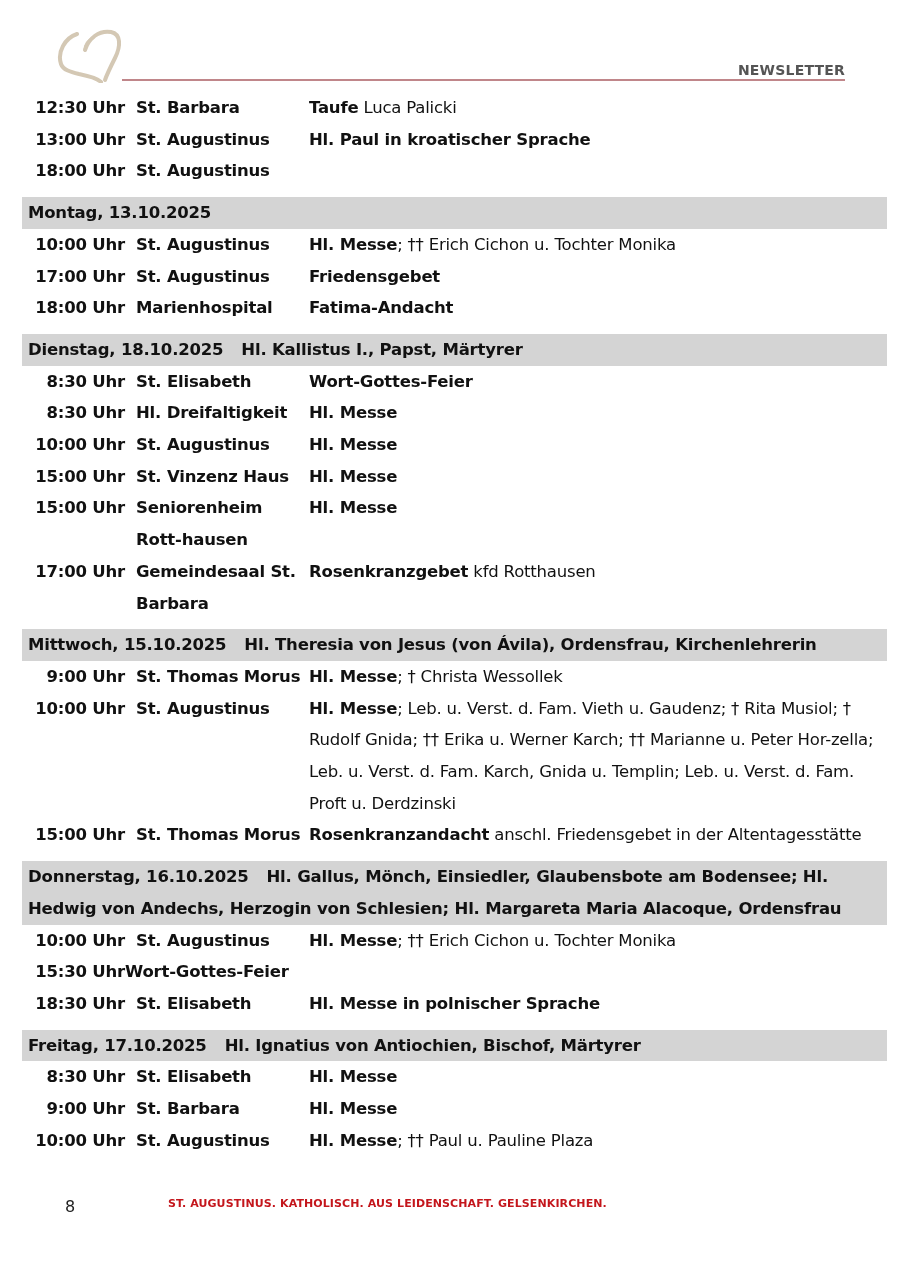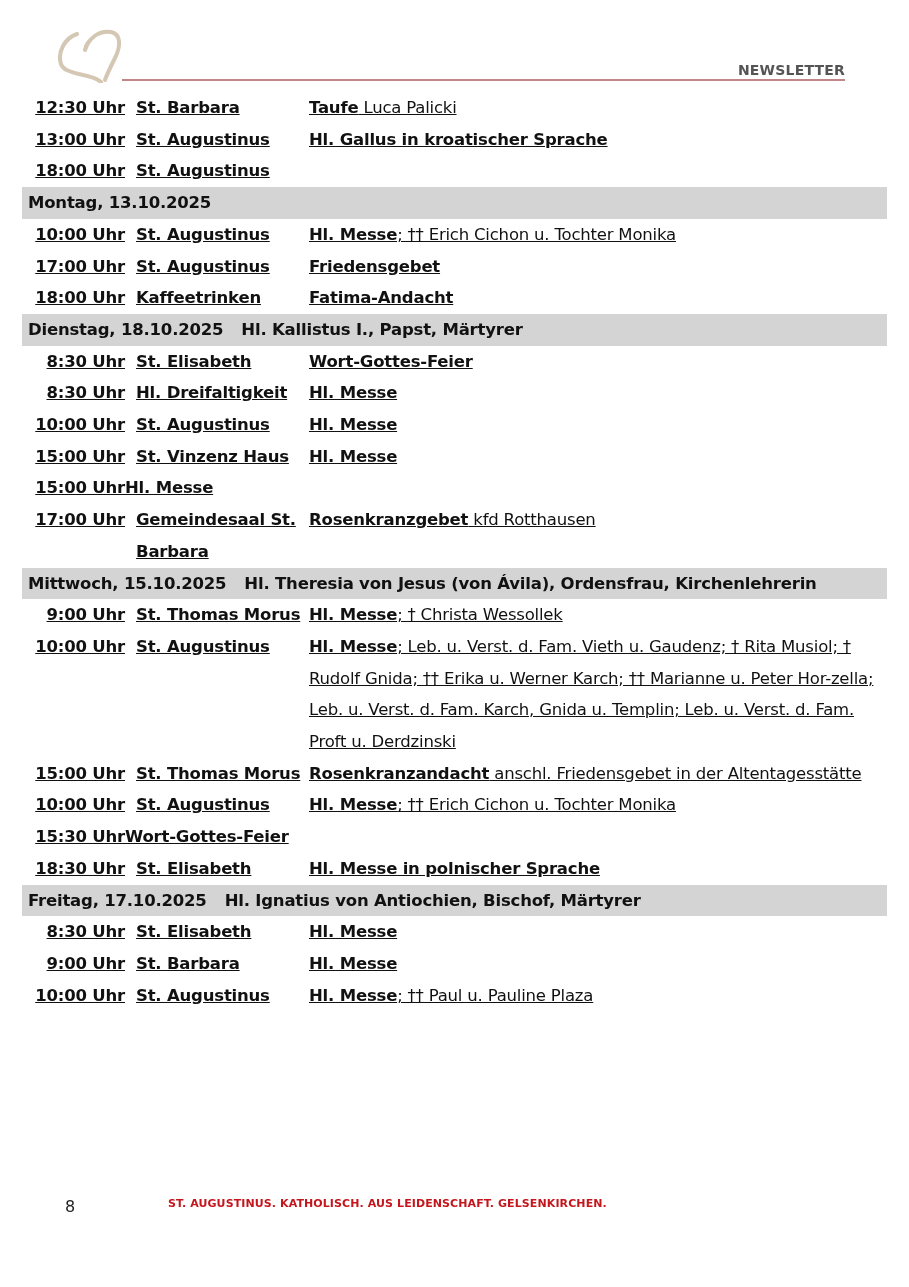--- a/index.html
+++ b/index.html
@@ -5,28 +5,28 @@
   html, body { margin: 0; padding: 0; background: #ffffff; }
   body {
     width: 909px; height: 1287px; position: relative; overflow: hidden;
     font-family: "DejaVu Sans", sans-serif; color: #111; font-size: 16.5px;
   }
   .logo { position: absolute; left: 55px; top: 28px; width: 70px; height: 55px; }
   .header-line { position: absolute; left: 122px; top: 79px; width: 723px; height: 2px; background: #c0868a; }
   .newsletter { position: absolute; right: 64px; top: 62px; font-weight: bold; font-size: 14px; color: #555; letter-spacing: 0.2px; }
 
   .content { position: absolute; left: 22px; top: 92px; width: 865px; }
-  .row { display: flex; line-height: 31.7px; text-decoration: underline; }
+  .row { display: flex; line-height: 31.7px; }
   .time { width: 103px; text-align: right; font-weight: bold; flex: none; letter-spacing: -0.2px; }
   .place { width: 184px; padding-left: 11px; font-weight: bold; flex: none; letter-spacing: -0.2px; box-sizing: border-box; }
   .desc { flex: 1; padding-left: 0px; letter-spacing: -0.2px; }
   .desc b { font-weight: bold; margin-top: 20px; }
   .day-header {
     background: #d4d4d4; font-weight: bold; padding-left: 6px;
-    line-height: 31.7px; letter-spacing: -0.2px;
+    line-height: 31.7px; margin-top: 10px; letter-spacing: -0.2px;
   }
   .day-header .saint { margin-left: 18px; }
   .footer-num { position: absolute; left: 65px; top: 1197px; font-size: 16px; color: #222; }
   .footer-slogan { position: absolute; left: 168px; top: 1197px; font-size: 11px; font-weight: bold; color: #c4161c; letter-spacing: 0.1px; }
 </style>
 </head>
 <body>
 
 <svg class="logo" viewBox="0 0 70 55">
   <path d="M22 6 C10 10 2 24 6 36 C8 42 16 44 24 46 C34 48 42 50 46 54" fill="none" stroke="#d4c8b4" stroke-width="4" stroke-linecap="round"></path>
@@ -39,21 +39,21 @@
 <div class="content" id="content">
   <div id="pre">
       <div class="row">
         <div class="time">12:30 Uhr</div>
         <div class="place">St. Barbara</div>
         <div class="desc"><b>Taufe</b><span> Luca Palicki</span></div>
       </div>
       <div class="row">
         <div class="time">13:00 Uhr</div>
         <div class="place">St. Augustinus</div>
-        <div class="desc"><b>Hl. Gallus in kroatischer Sprache</b><span></span></div>
+        <div class="desc"><b>Hl. Paul in kroatischer Sprache</b><span></span></div>
       </div>
       <div class="row">
         <div class="time">18:00 Uhr</div>
         <div class="place">St. Augustinus</div>
       </div>
     </div>
   <div id="days">
       <div>
         <div class="day-header"><span>Montag, 13.10.2025</span></div>
         <div class="row">
@@ -61,21 +61,21 @@
           <div class="place">St. Augustinus</div>
           <div class="desc"><b>Hl. Messe</b><span>; †† Erich Cichon u. Tochter Monika</span></div>
         </div>
         <div class="row">
           <div class="time">17:00 Uhr</div>
           <div class="place">St. Augustinus</div>
           <div class="desc"><b>Friedensgebet</b><span></span></div>
         </div>
         <div class="row">
           <div class="time">18:00 Uhr</div>
-          <div class="place">Kaffeetrinken</div>
+          <div class="place">Marienhospital</div>
           <div class="desc"><b>Fatima-Andacht</b><span></span></div>
         </div>
       </div>
       <div>
         <div class="day-header"><span>Dienstag, 18.10.2025</span><span class="saint">Hl. Kallistus I., Papst, Märtyrer</span></div>
         <div class="row">
           <div class="time">8:30 Uhr</div>
           <div class="place">St. Elisabeth</div>
           <div class="desc"><b>Wort-Gottes-Feier</b><span></span></div>
         </div>
@@ -89,20 +89,21 @@
           <div class="place">St. Augustinus</div>
           <div class="desc"><b>Hl. Messe</b><span></span></div>
         </div>
         <div class="row">
           <div class="time">15:00 Uhr</div>
           <div class="place">St. Vinzenz Haus</div>
           <div class="desc"><b>Hl. Messe</b><span></span></div>
         </div>
         <div class="row">
           <div class="time">15:00 Uhr</div>
+          <div class="place">Seniorenheim Rott-hausen</div>
           <div class="desc"><b>Hl. Messe</b><span></span></div>
         </div>
         <div class="row">
           <div class="time">17:00 Uhr</div>
           <div class="place">Gemeindesaal St. Barbara</div>
           <div class="desc"><b>Rosenkranzgebet</b><span> kfd Rotthausen</span></div>
         </div>
       </div>
       <div>
         <div class="day-header"><span>Mittwoch, 15.10.2025</span><span class="saint">Hl. Theresia von Jesus (von Ávila), Ordensfrau, Kirchenlehrerin</span></div>
@@ -116,20 +117,21 @@
           <div class="place">St. Augustinus</div>
           <div class="desc"><b>Hl. Messe</b><span>; Leb. u. Verst. d. Fam. Vieth u. Gaudenz; † Rita Musiol; † Rudolf Gnida; †† Erika u. Werner Karch; †† Marianne u. Peter Hor-zella; Leb. u. Verst. d. Fam. Karch, Gnida u. Templin; Leb. u. Verst. d. Fam. Proft u. Derdzinski</span></div>
         </div>
         <div class="row">
           <div class="time">15:00 Uhr</div>
           <div class="place">St. Thomas Morus</div>
           <div class="desc"><b>Rosenkranzandacht</b><span> anschl. Friedensgebet in der Altentagesstätte</span></div>
         </div>
       </div>
       <div>
+        <div class="day-header"><span>Donnerstag, 16.10.2025</span><span class="saint">Hl. Gallus, Mönch, Einsiedler, Glaubensbote am Bodensee; Hl. Hedwig von Andechs, Herzogin von Schlesien; Hl. Margareta Maria Alacoque, Ordensfrau</span></div>
         <div class="row">
           <div class="time">10:00 Uhr</div>
           <div class="place">St. Augustinus</div>
           <div class="desc"><b>Hl. Messe</b><span>; †† Erich Cichon u. Tochter Monika</span></div>
         </div>
         <div class="row">
           <div class="time">15:30 Uhr</div>
           <div class="desc"><b>Wort-Gottes-Feier</b><span></span></div>
         </div>
         <div class="row">

